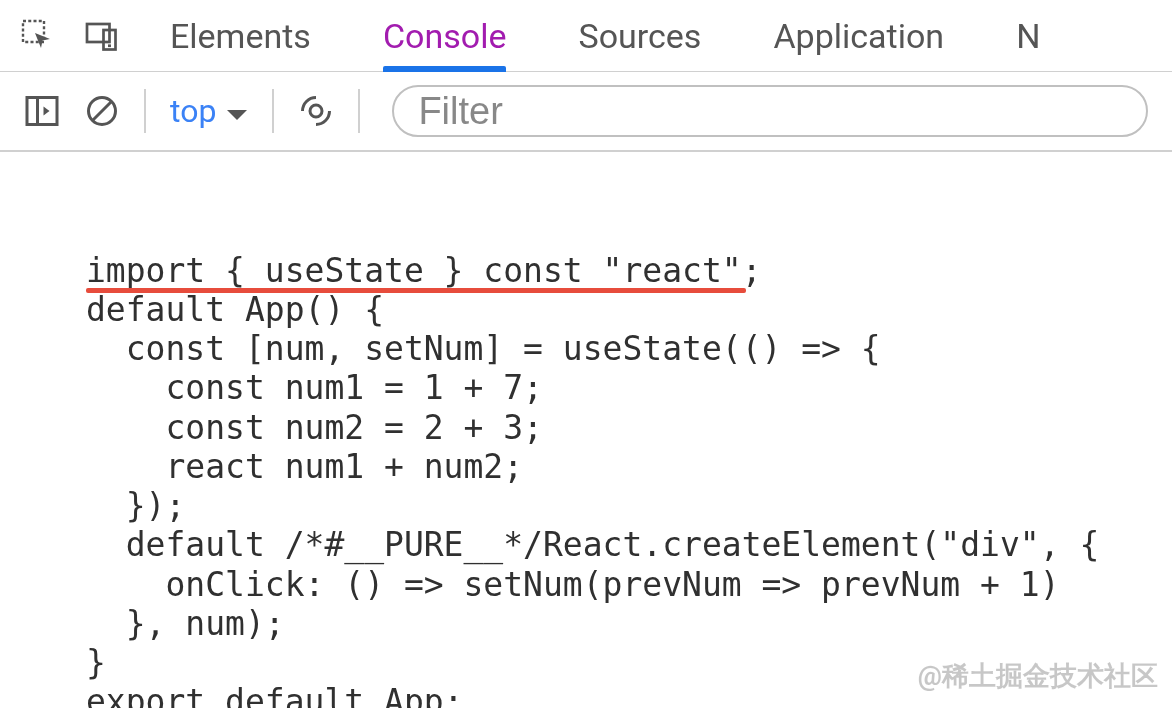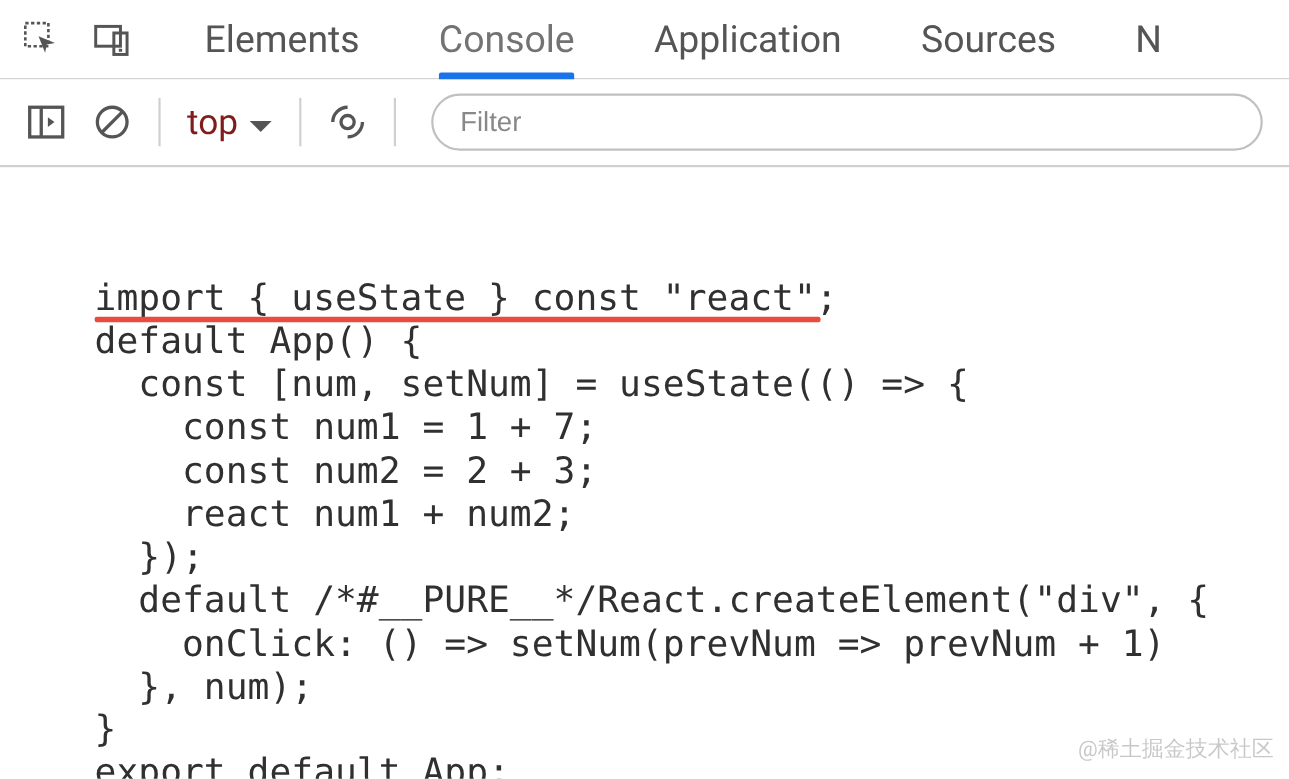--- a/index.html
+++ b/index.html
@@ -33,31 +33,30 @@
       width: 36px;
       height: 36px;
     }
     .tabs {
       display: flex;
       gap: 72px;
       font-size: 34px;
       color: #555;
       align-items: center;
       height: 100%;
-      margin-left: 16px;
     }
     .tab {
       height: 100%;
       display: flex;
       align-items: center;
       cursor: pointer;
       position: relative;
     }
     .tab.active {
-      color: #737373;
+      color: #a21caf;
     }
     .tab.active::after {
       content: "";
       position: absolute;
       bottom: -1px;
       left: 0;
       right: 0;
       height: 6px;
       background: #1a73e8;
       border-radius: 2px 2px 0 0;
@@ -83,30 +82,30 @@
     .divider {
       width: 2px;
       height: 44px;
       background: #d0d0d0;
     }
     .context-selector {
       display: flex;
       align-items: center;
       gap: 10px;
       font-size: 32px;
-      color: #7f1d1d;
+      color: #3b82f6;
       cursor: pointer;
     }
     .filter-input {
       flex: 1;
       height: 52px;
       border: 2px solid #c0c0c0;
       border-radius: 26px;
       padding: 0 24px;
-      font-size: 25px;
+      font-size: 38px;
       color: #888;
       outline: none;
       margin-left: 8px;
     }
     .filter-input::placeholder {
       color: #888;
     }
     .console-output {
       padding: 20px 24px 0 32px;
       font-family: "SF Mono", Menlo, Monaco, Consolas, monospace;
@@ -135,22 +134,23 @@
       bottom: -3px;
       width: 660px;
       height: 5px;
       background: #e74c3c;
       border-radius: 2px;
     }
     .watermark {
       position: absolute;
       right: 14px;
       bottom: 14px;
-      font-size: 20px;
+      font-size: 27px;
       color: rgba(0,0,0,0.22);
+      font-weight: bold;
     }
   </style>
 </head>
 <body>
 
 <div class="tabs-bar">
   <div class="tabs-icons">
     <span class="toolbar-icon">
       <svg viewBox="0 0 24 24" fill="none" stroke="#555" stroke-width="1.6">
         <rect x="2" y="2" width="14" height="14" stroke-dasharray="2,1.5"></rect>
@@ -161,22 +161,22 @@
       <svg viewBox="0 0 24 24" fill="none" stroke="#555" stroke-width="1.8">
         <rect x="2" y="4" width="15" height="12"></rect>
         <rect x="13" y="8" width="8" height="13"></rect>
         <line x1="16" y1="18.5" x2="18" y2="18.5"></line>
       </svg>
     </span>
   </div>
   <div class="tabs">
     <div class="tab">Elements</div>
     <div class="tab active">Console</div>
+    <div class="tab">Sources</div>
     <div class="tab">Application</div>
-    <div class="tab">Sources</div>
     <div class="tab">N</div>
   </div>
 </div>
 
 <div class="toolbar">
   <span class="toolbar-icon">
     <svg viewBox="0 0 24 24" fill="none" stroke="#555" stroke-width="2">
       <rect x="2" y="3" width="20" height="18"></rect>
       <line x1="9" y1="3" x2="9" y2="21"></line>
       <path d="M13 9 L17 12 L13 15" fill="#555" stroke="none"></path>

